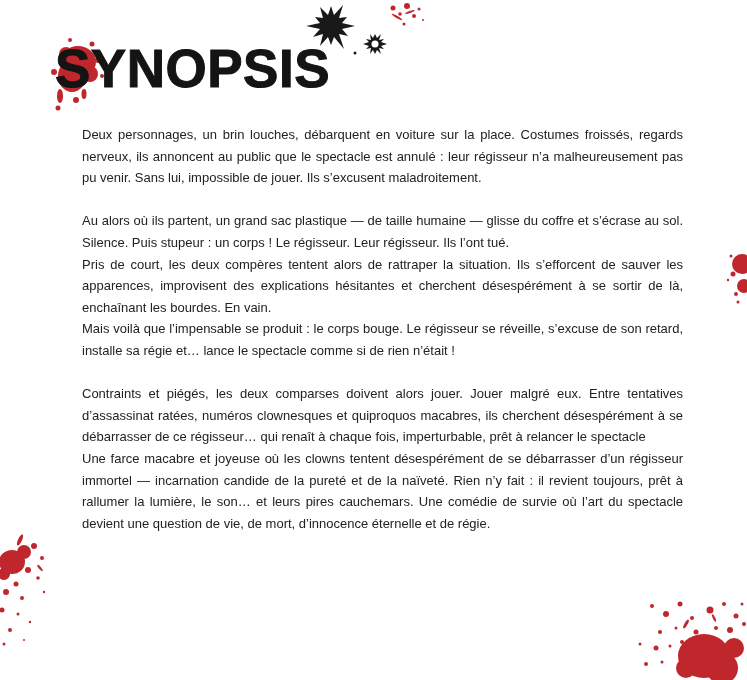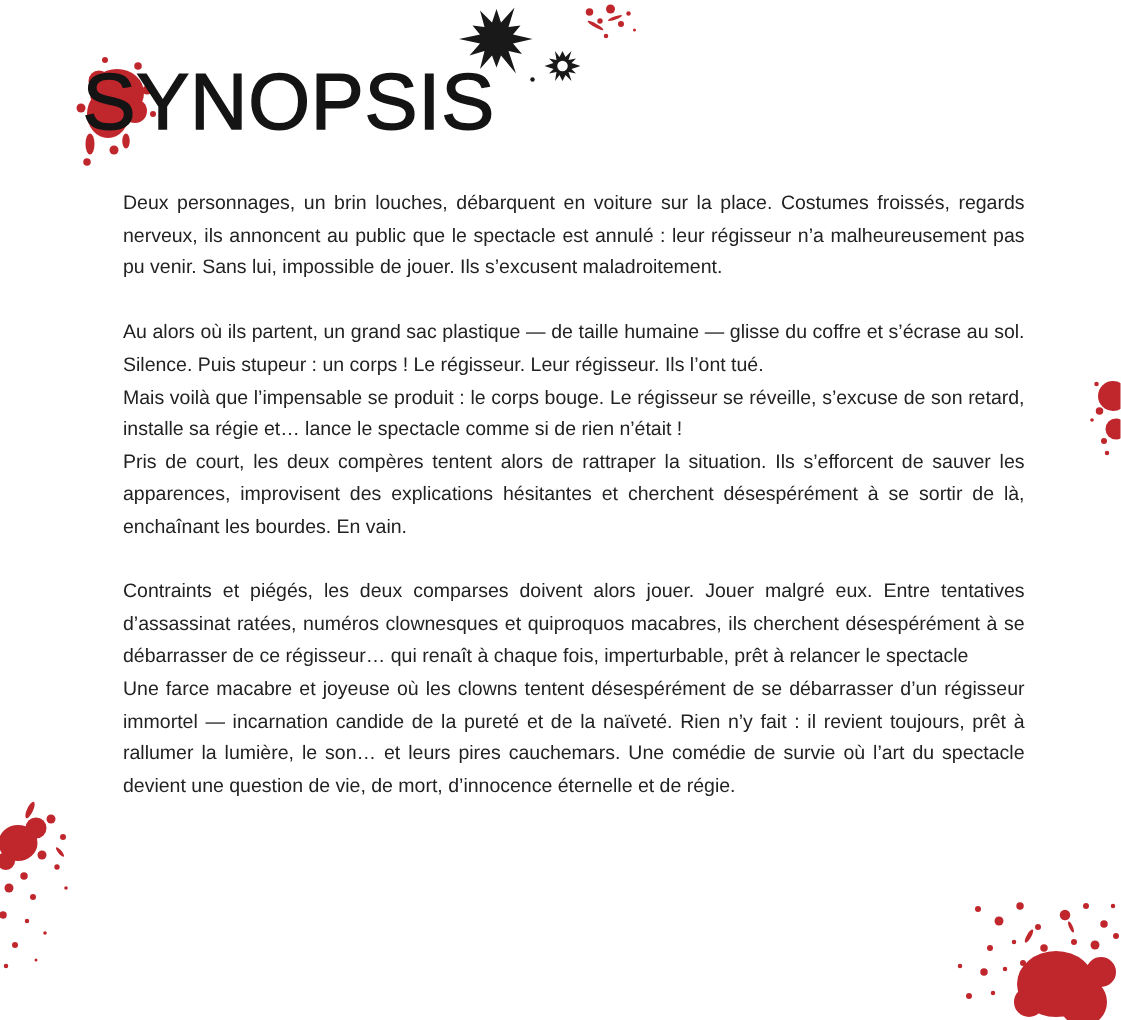--- a/index.html
+++ b/index.html
@@ -10,21 +10,21 @@
     overflow: hidden;
     position: relative;
     font-family: "Liberation Sans", "DejaVu Sans", sans-serif;
   }
   .page { position: relative; width: 747px; height: 680px; }
   .decoration { position: absolute; pointer-events: none; z-index: 1; }
   .title {
     position: absolute; left: 55px; top: 42px;
     margin: 0;
     font-size: 53px; line-height: 1;
-    font-weight: 400;
+    font-weight: 700;
     letter-spacing: 0.5px;
     color: #141414;
     -webkit-text-stroke: 1px #141414;
     z-index: 2;
   }
   .content {
     position: absolute; left: 82px; top: 124px;
     width: 601px;
     z-index: 2;
     font-size: 13px;
@@ -143,19 +143,19 @@
       <circle cx="116" cy="20" r="1.5"></circle>
       <circle cx="14" cy="60" r="1.5"></circle>
       <ellipse cx="60" cy="40" rx="1.5" ry="5" transform="rotate(30 60 40)"></ellipse>
       <ellipse cx="88" cy="34" rx="1.2" ry="4" transform="rotate(-25 88 34)"></ellipse>
     </g>
   </svg>
 
   <main class="content">
     <p>Deux personnages, un brin louches, débarquent en voiture sur la place. Costumes froissés, regards nerveux, ils annoncent au public que le spectacle est annulé : leur régisseur n’a malheureusement pas pu venir. Sans lui, impossible de jouer. Ils s’excusent maladroitement.</p>
     <p class="block-gap">Au alors où ils partent, un grand sac plastique — de taille humaine — glisse du coffre et s’écrase au sol. Silence. Puis stupeur : un corps ! Le régisseur. Leur régisseur. Ils l’ont tué.</p>
+    <p>Pris de court, les deux compères tentent alors de rattraper la situation. Ils s’efforcent de sauver les apparences, improvisent des explications hésitantes et cherchent désespérément à se sortir de là, enchaînant les bourdes. En vain.</p>
     <p>Mais voilà que l’impensable se produit : le corps bouge. Le régisseur se réveille, s’excuse de son retard, installe sa régie et… lance le spectacle comme si de rien n’était !</p>
-    <p>Pris de court, les deux compères tentent alors de rattraper la situation. Ils s’efforcent de sauver les apparences, improvisent des explications hésitantes et cherchent désespérément à se sortir de là, enchaînant les bourdes. En vain.</p>
     <p class="block-gap">Contraints et piégés, les deux comparses doivent alors jouer. Jouer malgré eux. Entre tentatives d’assassinat ratées, numéros clownesques et quiproquos macabres, ils cherchent désespérément à se débarrasser de ce régisseur… qui renaît à chaque fois, imperturbable, prêt à relancer le spectacle</p>
     <p>Une farce macabre et joyeuse où les clowns tentent désespérément de se débarrasser d’un régisseur immortel — incarnation candide de la pureté et de la naïveté. Rien n’y fait : il revient toujours, prêt à rallumer la lumière, le son… et leurs pires cauchemars. Une comédie de survie où l’art du spectacle devient une question de vie, de mort, d’innocence éternelle et de régie.</p>
   </main>
 
 </div>
 
 </body></html>

